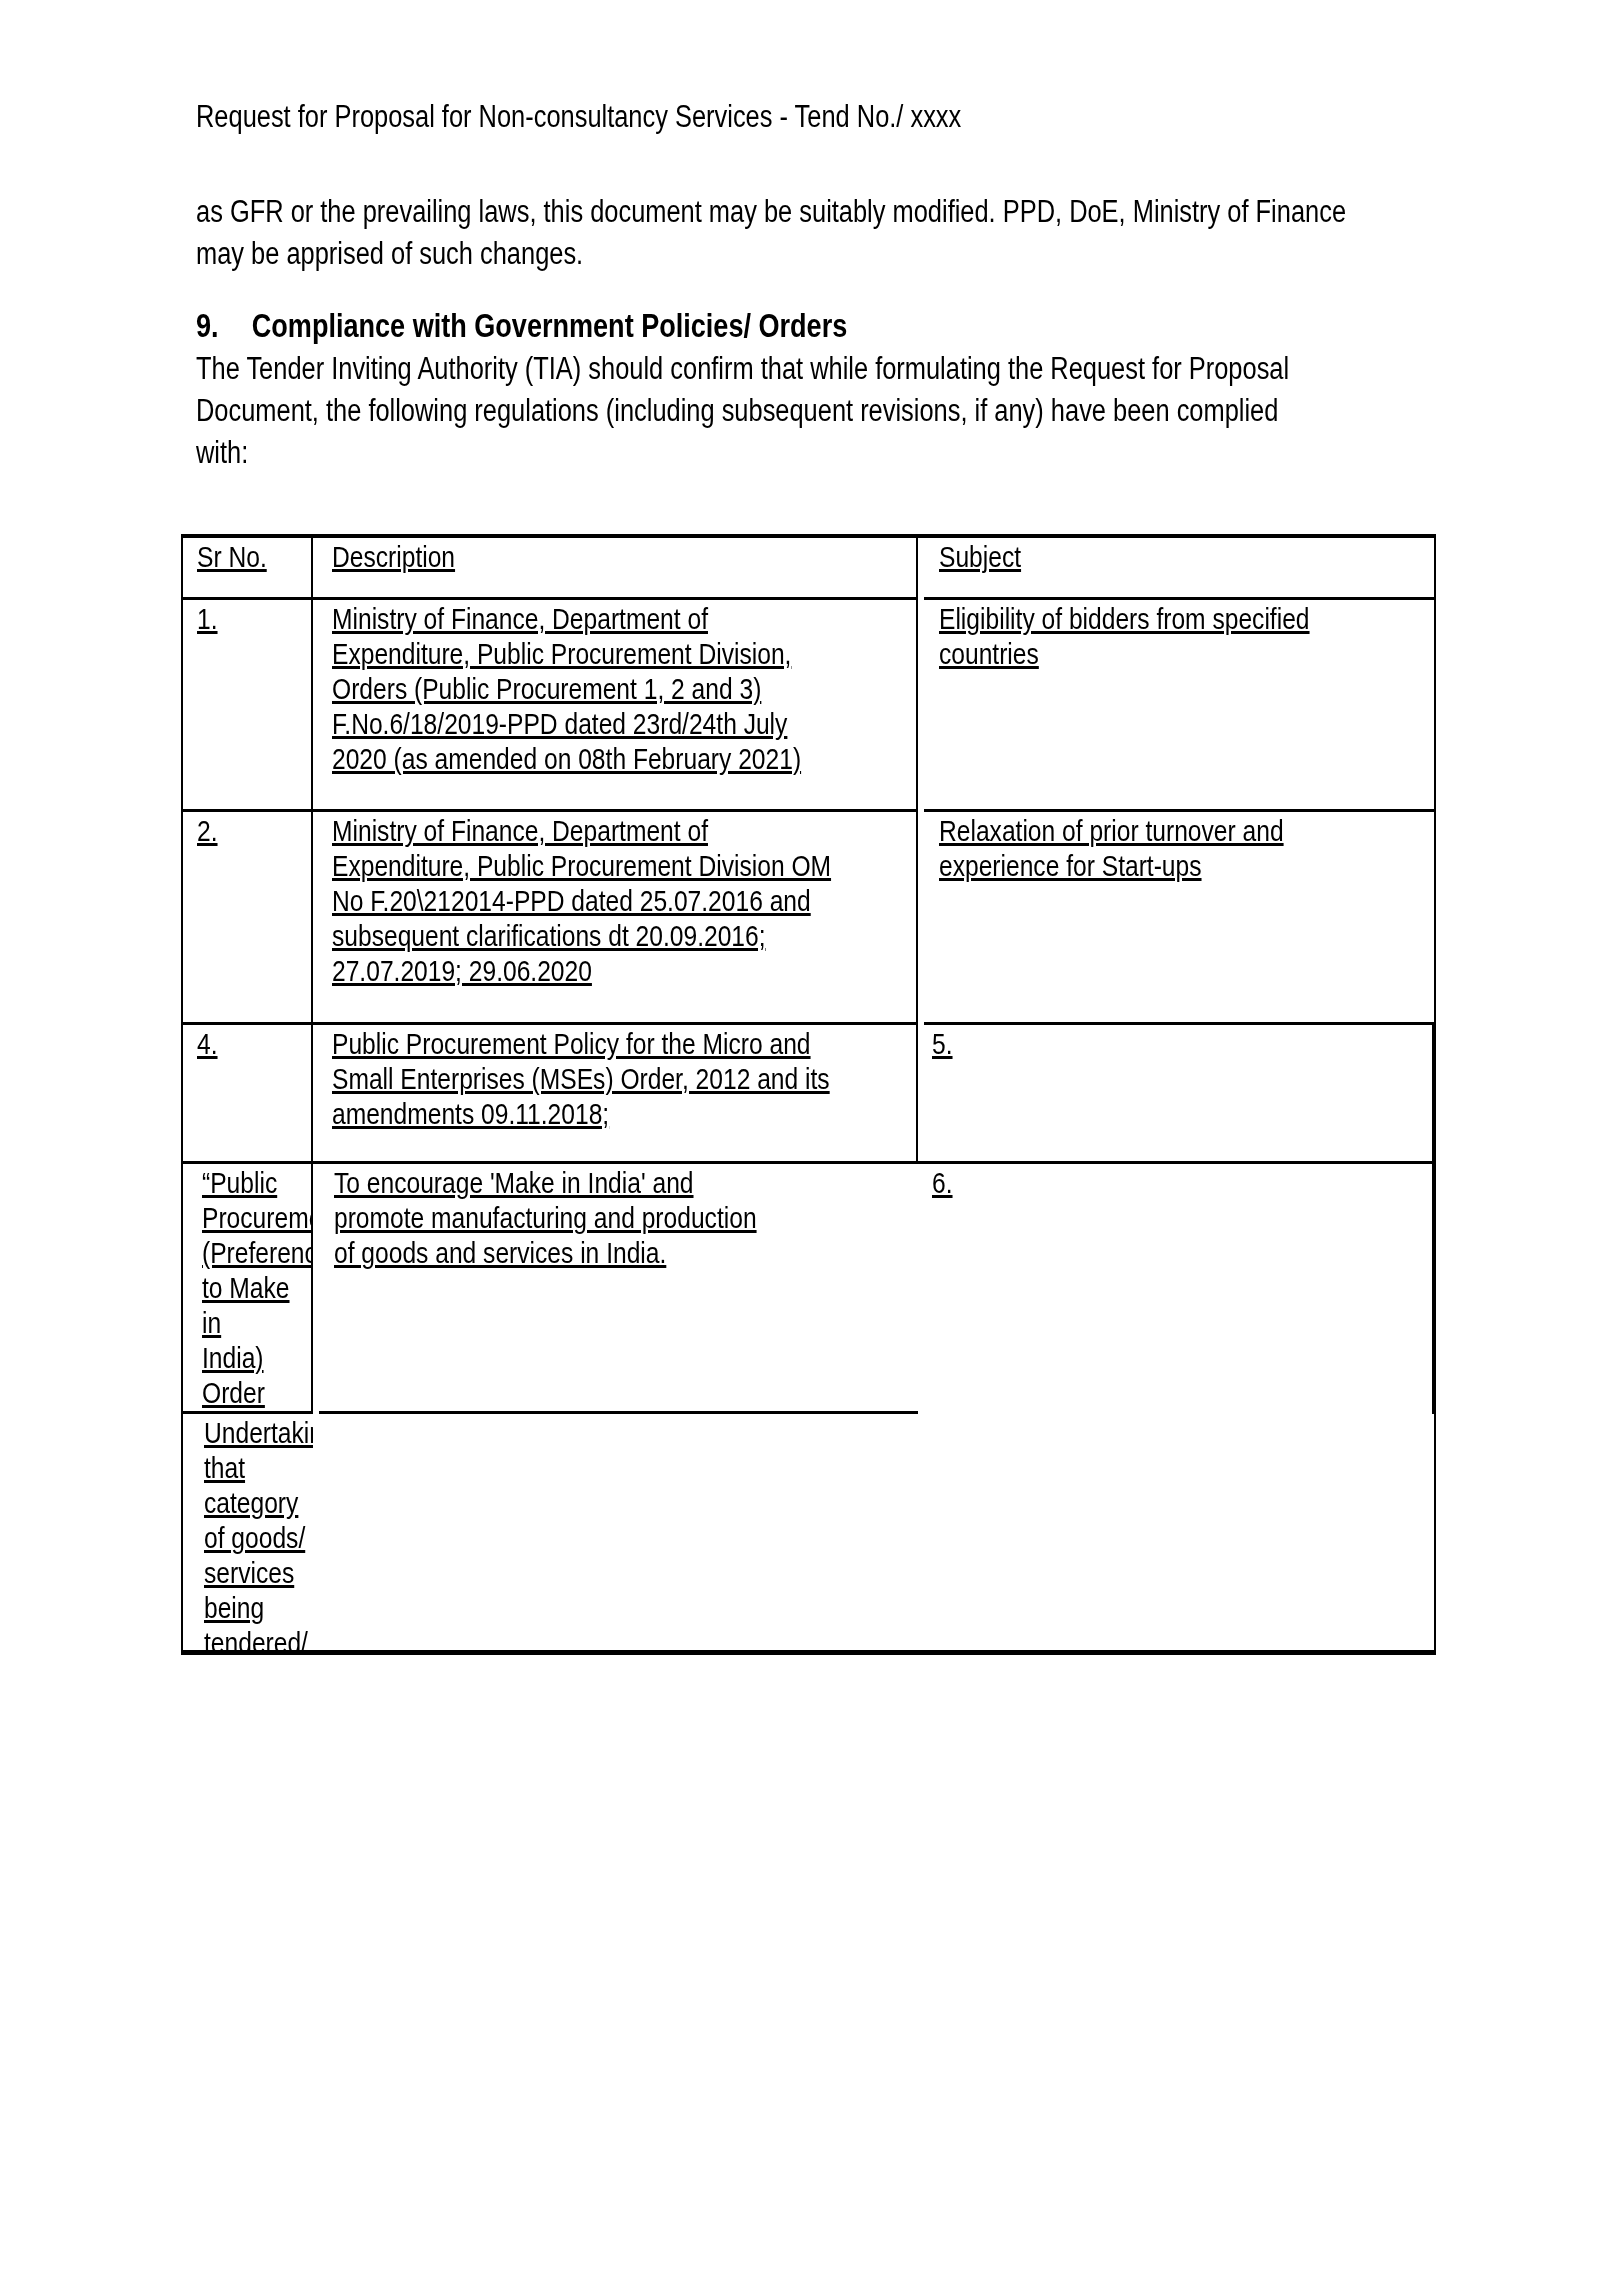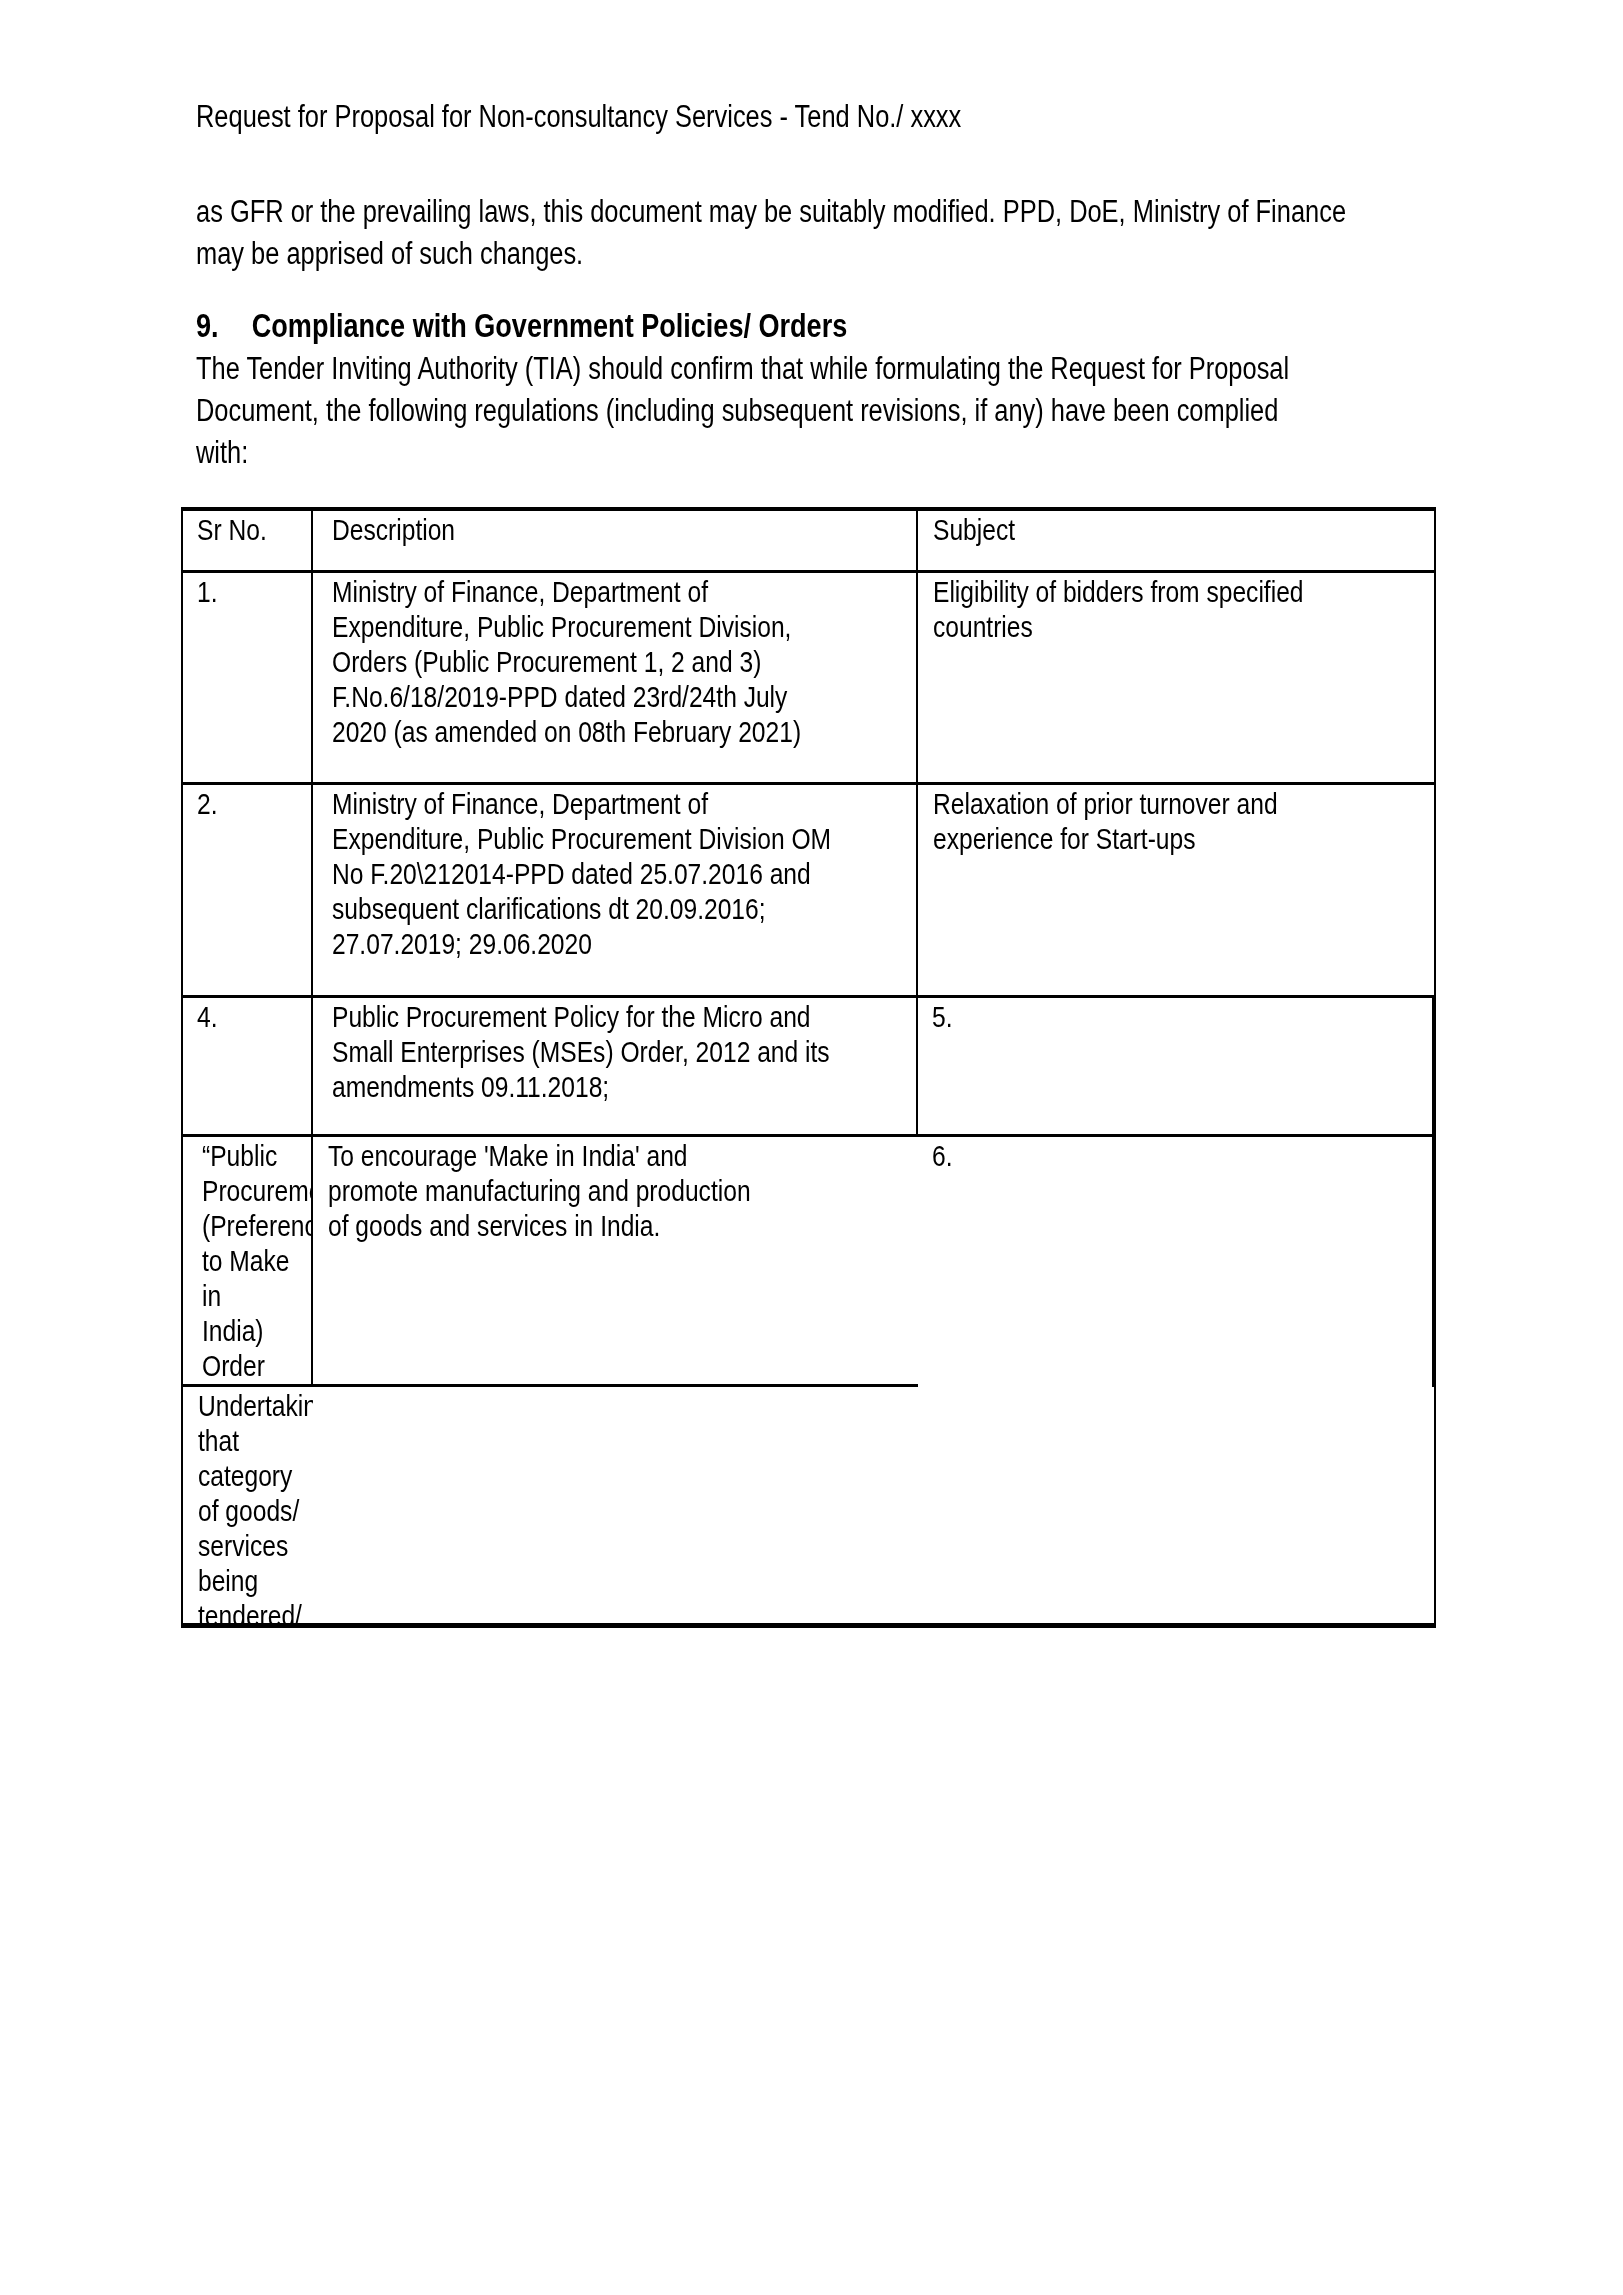--- a/index.html
+++ b/index.html
@@ -13,39 +13,40 @@
   }
   .abs{position:absolute;}
   .cond{transform:scaleX(0.82);transform-origin:0 0;}
   .cond-r{transform:scaleX(0.82);transform-origin:100% 0;white-space:nowrap;}
   .para{font-size:31px;line-height:42px;white-space:pre-line;}
   .heading{font-size:33px;line-height:42px;font-weight:bold;white-space:pre;}
   .heading .num{display:inline-block;width:68px;}
   .ftr{font-size:30px;line-height:42px;}
   
   .grid{
-    position:absolute;left:181px;top:507px;
+    position:absolute;left:181px;top:534px;
     display:grid;
     grid-template-columns:130px 605px 516px;
     grid-template-rows:62px 212px 213px 139px 250px 236px;
     border:2.6px solid #000;
     border-top-width:4.6px;
     border-bottom-width:5.2px;
     background:#fff;
+    text-decoration:underline;
   }
   .c{
     box-sizing:border-box;
     border-right:2.6px solid #000;
     border-bottom:3.3px solid #000;
     padding:1.3px 6.5px 0 14.4px;
     overflow:hidden;
   }
   .c.col-desc{padding-left:19px;}
   .c.col-sub{padding-left:15px;}
-  .c.no-r{border-right:none;}
+  .c.no-r{border-right:none;margin-left:6px;}
   .c.no-b{border-bottom:none;}
   .t{
     font-size:30px;line-height:35px;
     white-space:pre-line;
     width:122%;
     transform:scaleX(0.82);transform-origin:0 0;
   }
 </style>
 </head>
 <body>

